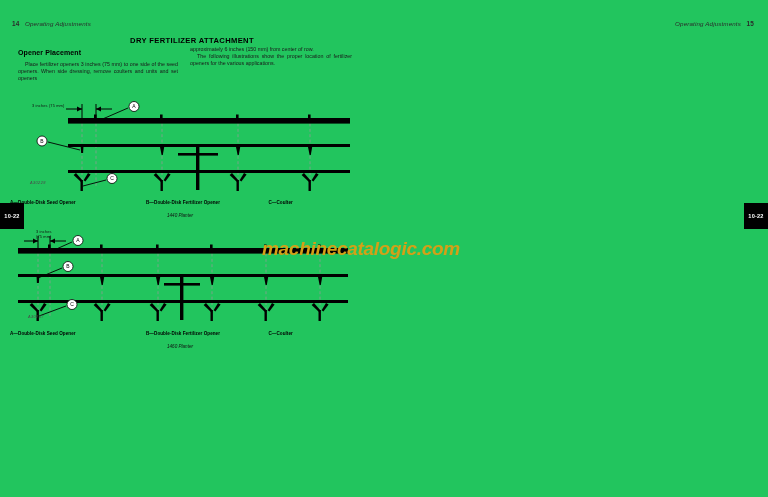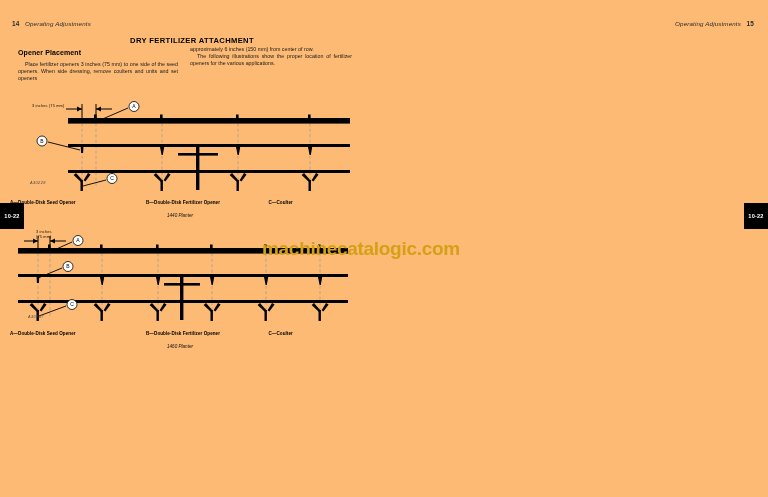--- a/index.html
+++ b/index.html
@@ -13,21 +13,21 @@
     position: relative;
     overflow: hidden;
     font-family: "Liberation Sans", sans-serif;
     color: #1a1a1a;
   }
   .page {
     position: absolute;
     top: 0;
     width: 384px;
     height: 497px;
-    background: #fdba74;
+    background: #22c55e;
   }
   #page-left  { left: 0; }
   #page-right { left: 384px; }
 
   
   .runhead {
     position: absolute;
     top: 20px;
     font-size: 6.2px;
     font-style: italic;
@@ -150,20 +150,21 @@
   #watermark {
     position: absolute;
     left: 262px;
     top: 238px;
     font-size: 19px;
     font-weight: bold;
     color: #d4a017;
     letter-spacing: -0.3px;
     white-space: nowrap;
     z-index: 40;
+    font-style: italic;
   }
 </style>
 </head>
 <body>
 
 <div class="page" id="page-left">
 
   <div class="runhead runhead-left">
     <span class="folio">14</span>
     &nbsp;&nbsp;<span>Operating Adjustments</span>

